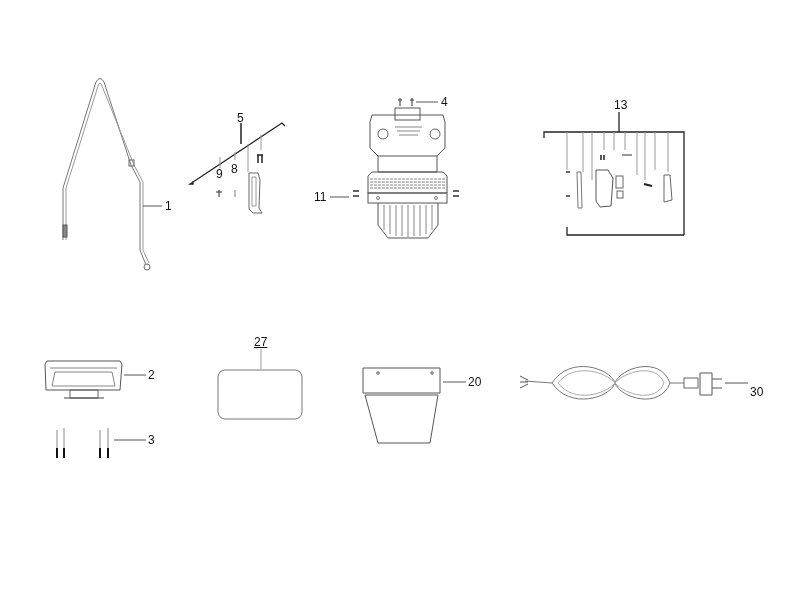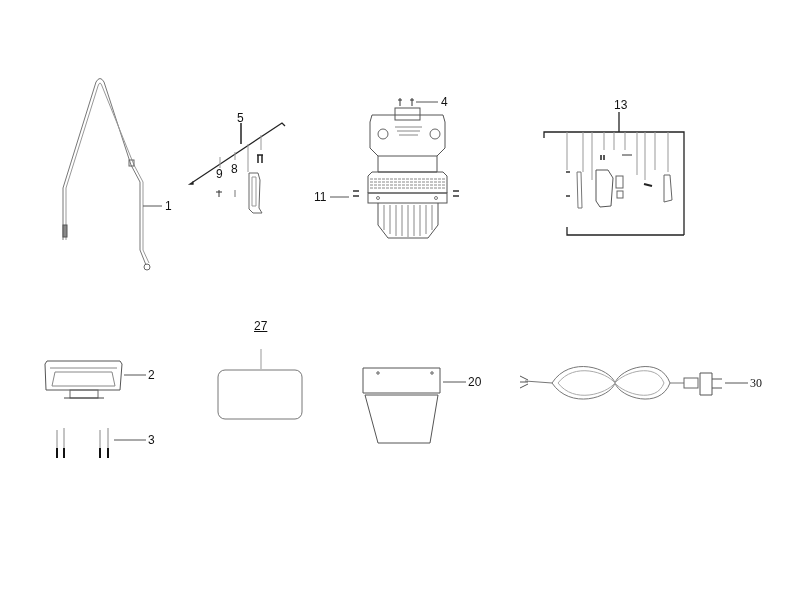--- a/index.html
+++ b/index.html
@@ -118,17 +118,17 @@
 
 <span class="lbl" style="left:165px; top:200px;">1</span>
 <span class="lbl" style="left:237px; top:112px;">5</span>
 <span class="lbl" style="left:216px; top:168px;">9</span>
 <span class="lbl" style="left:231px; top:163px;">8</span>
 <span class="lbl" style="left:441px; top:96px;">4</span>
 <span class="lbl" style="left:314px; top:191px;">11</span>
 <span class="lbl" style="left:614px; top:99px;">13</span>
 <span class="lbl" style="left:148px; top:369px;">2</span>
 <span class="lbl" style="left:148px; top:434px;">3</span>
-<span class="lbl" style="left:254px; top:320px;text-decoration:underline;">27</span>
+<span class="lbl" style="left:254px; top:336px;text-decoration:underline;">27</span>
 <span class="lbl" style="left:468px; top:376px;">20</span>
-<span class="lbl" style="left:750px; top:377px;font-family:Liberation Serif, serif;">30</span>
+<span class="lbl" style="left:750px; top:386px;">30</span>
 
 </div>
 
 </body></html>

